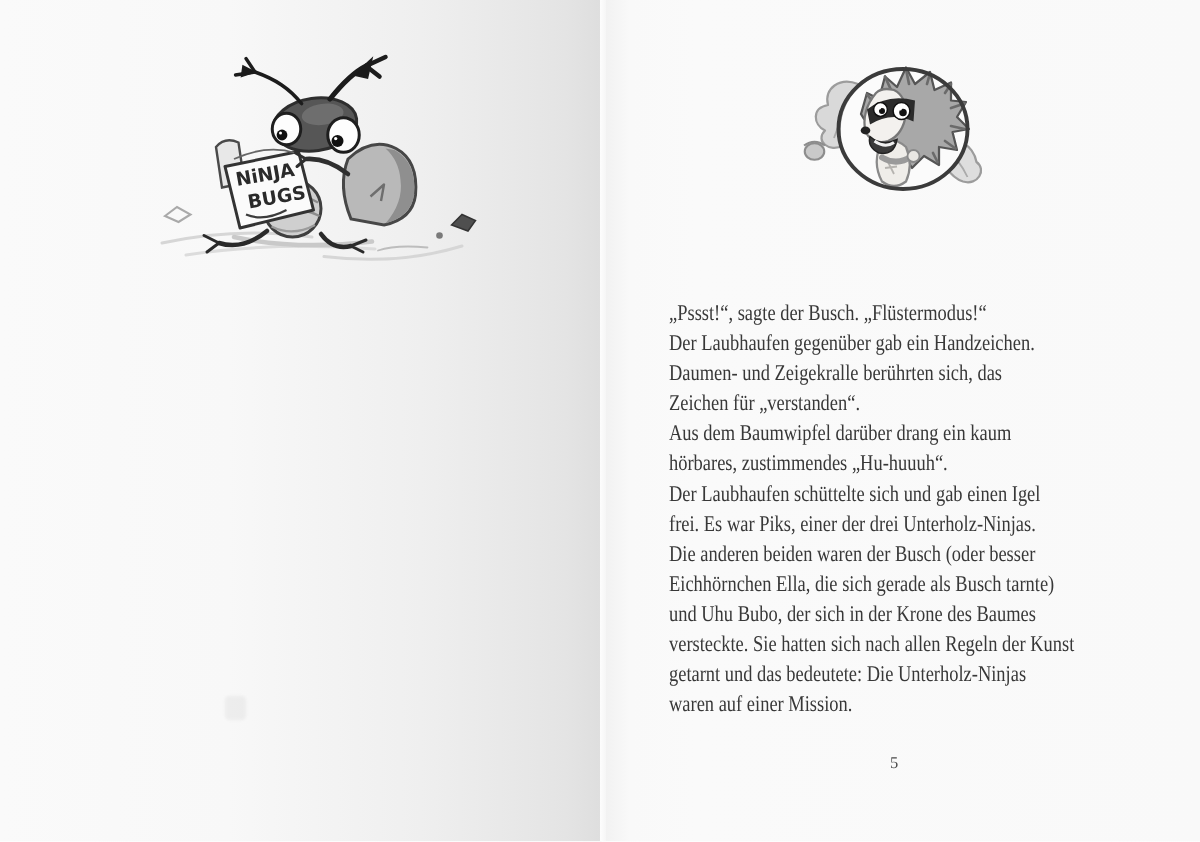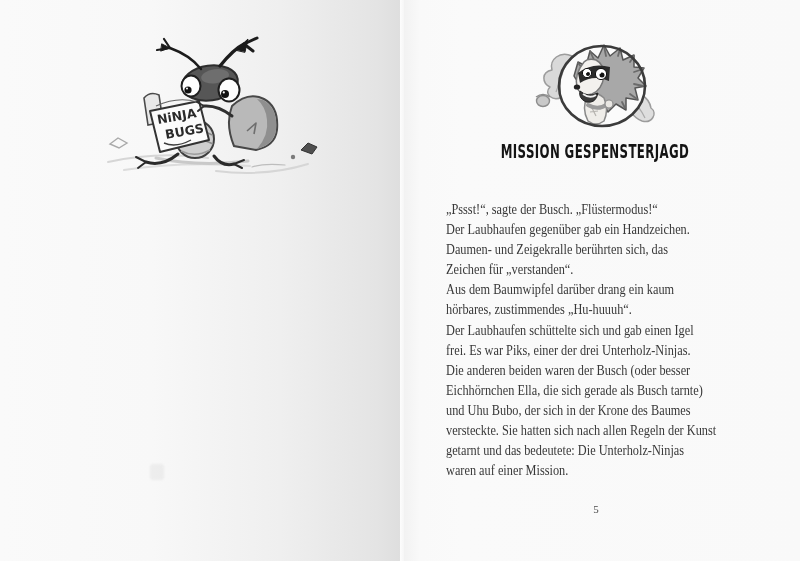--- a/index.html
+++ b/index.html
@@ -172,23 +172,20 @@
       <path d="M50 55 Q58 62 68 57 Q66 68 56 66 Q48 62 50 55 Z" fill="#3a3a3a" stroke="#222" stroke-width="1"></path>
       <path d="M53 58 Q60 63 66 59" stroke="#f0f0f0" stroke-width="2" fill="none"></path>
       <path d="M58 69 Q68 75 78 68" stroke="#9a9a9a" stroke-width="4" fill="none" stroke-linecap="round"></path>
       <circle cx="79" cy="68" r="4" fill="#e9e7e3" stroke="#8a8a8a" stroke-width="1.2"></circle>
     </g>
 
     <ellipse cx="72" cy="50" rx="43" ry="40" fill="none" stroke="#3b3b3b" stroke-width="2.6"></ellipse>
     <path d="M30 56 Q28 30 50 16" fill="none" stroke="#3b3b3b" stroke-width="1" opacity="0.45"></path>
   </svg>
 
-  <div id="chapter-title">
-    <span>MISSION GESPENSTERJAGD</span>
-  </div>
 
   <div id="body-text">
     <div class="line">„Pssst!“, sagte der Busch. „Flüstermodus!“</div>
     <div class="line">Der Laubhaufen gegenüber gab ein Handzeichen.</div>
     <div class="line">Daumen- und Zeigekralle berührten sich, das</div>
     <div class="line">Zeichen für „verstanden“.</div>
     <div class="line">Aus dem Baumwipfel darüber drang ein kaum</div>
     <div class="line">hörbares, zustimmendes „Hu-huuuh“.</div>
     <div class="line">Der Laubhaufen schüttelte sich und gab einen Igel</div>
     <div class="line">frei. Es war Piks, einer der drei Unterholz-Ninjas.</div>

